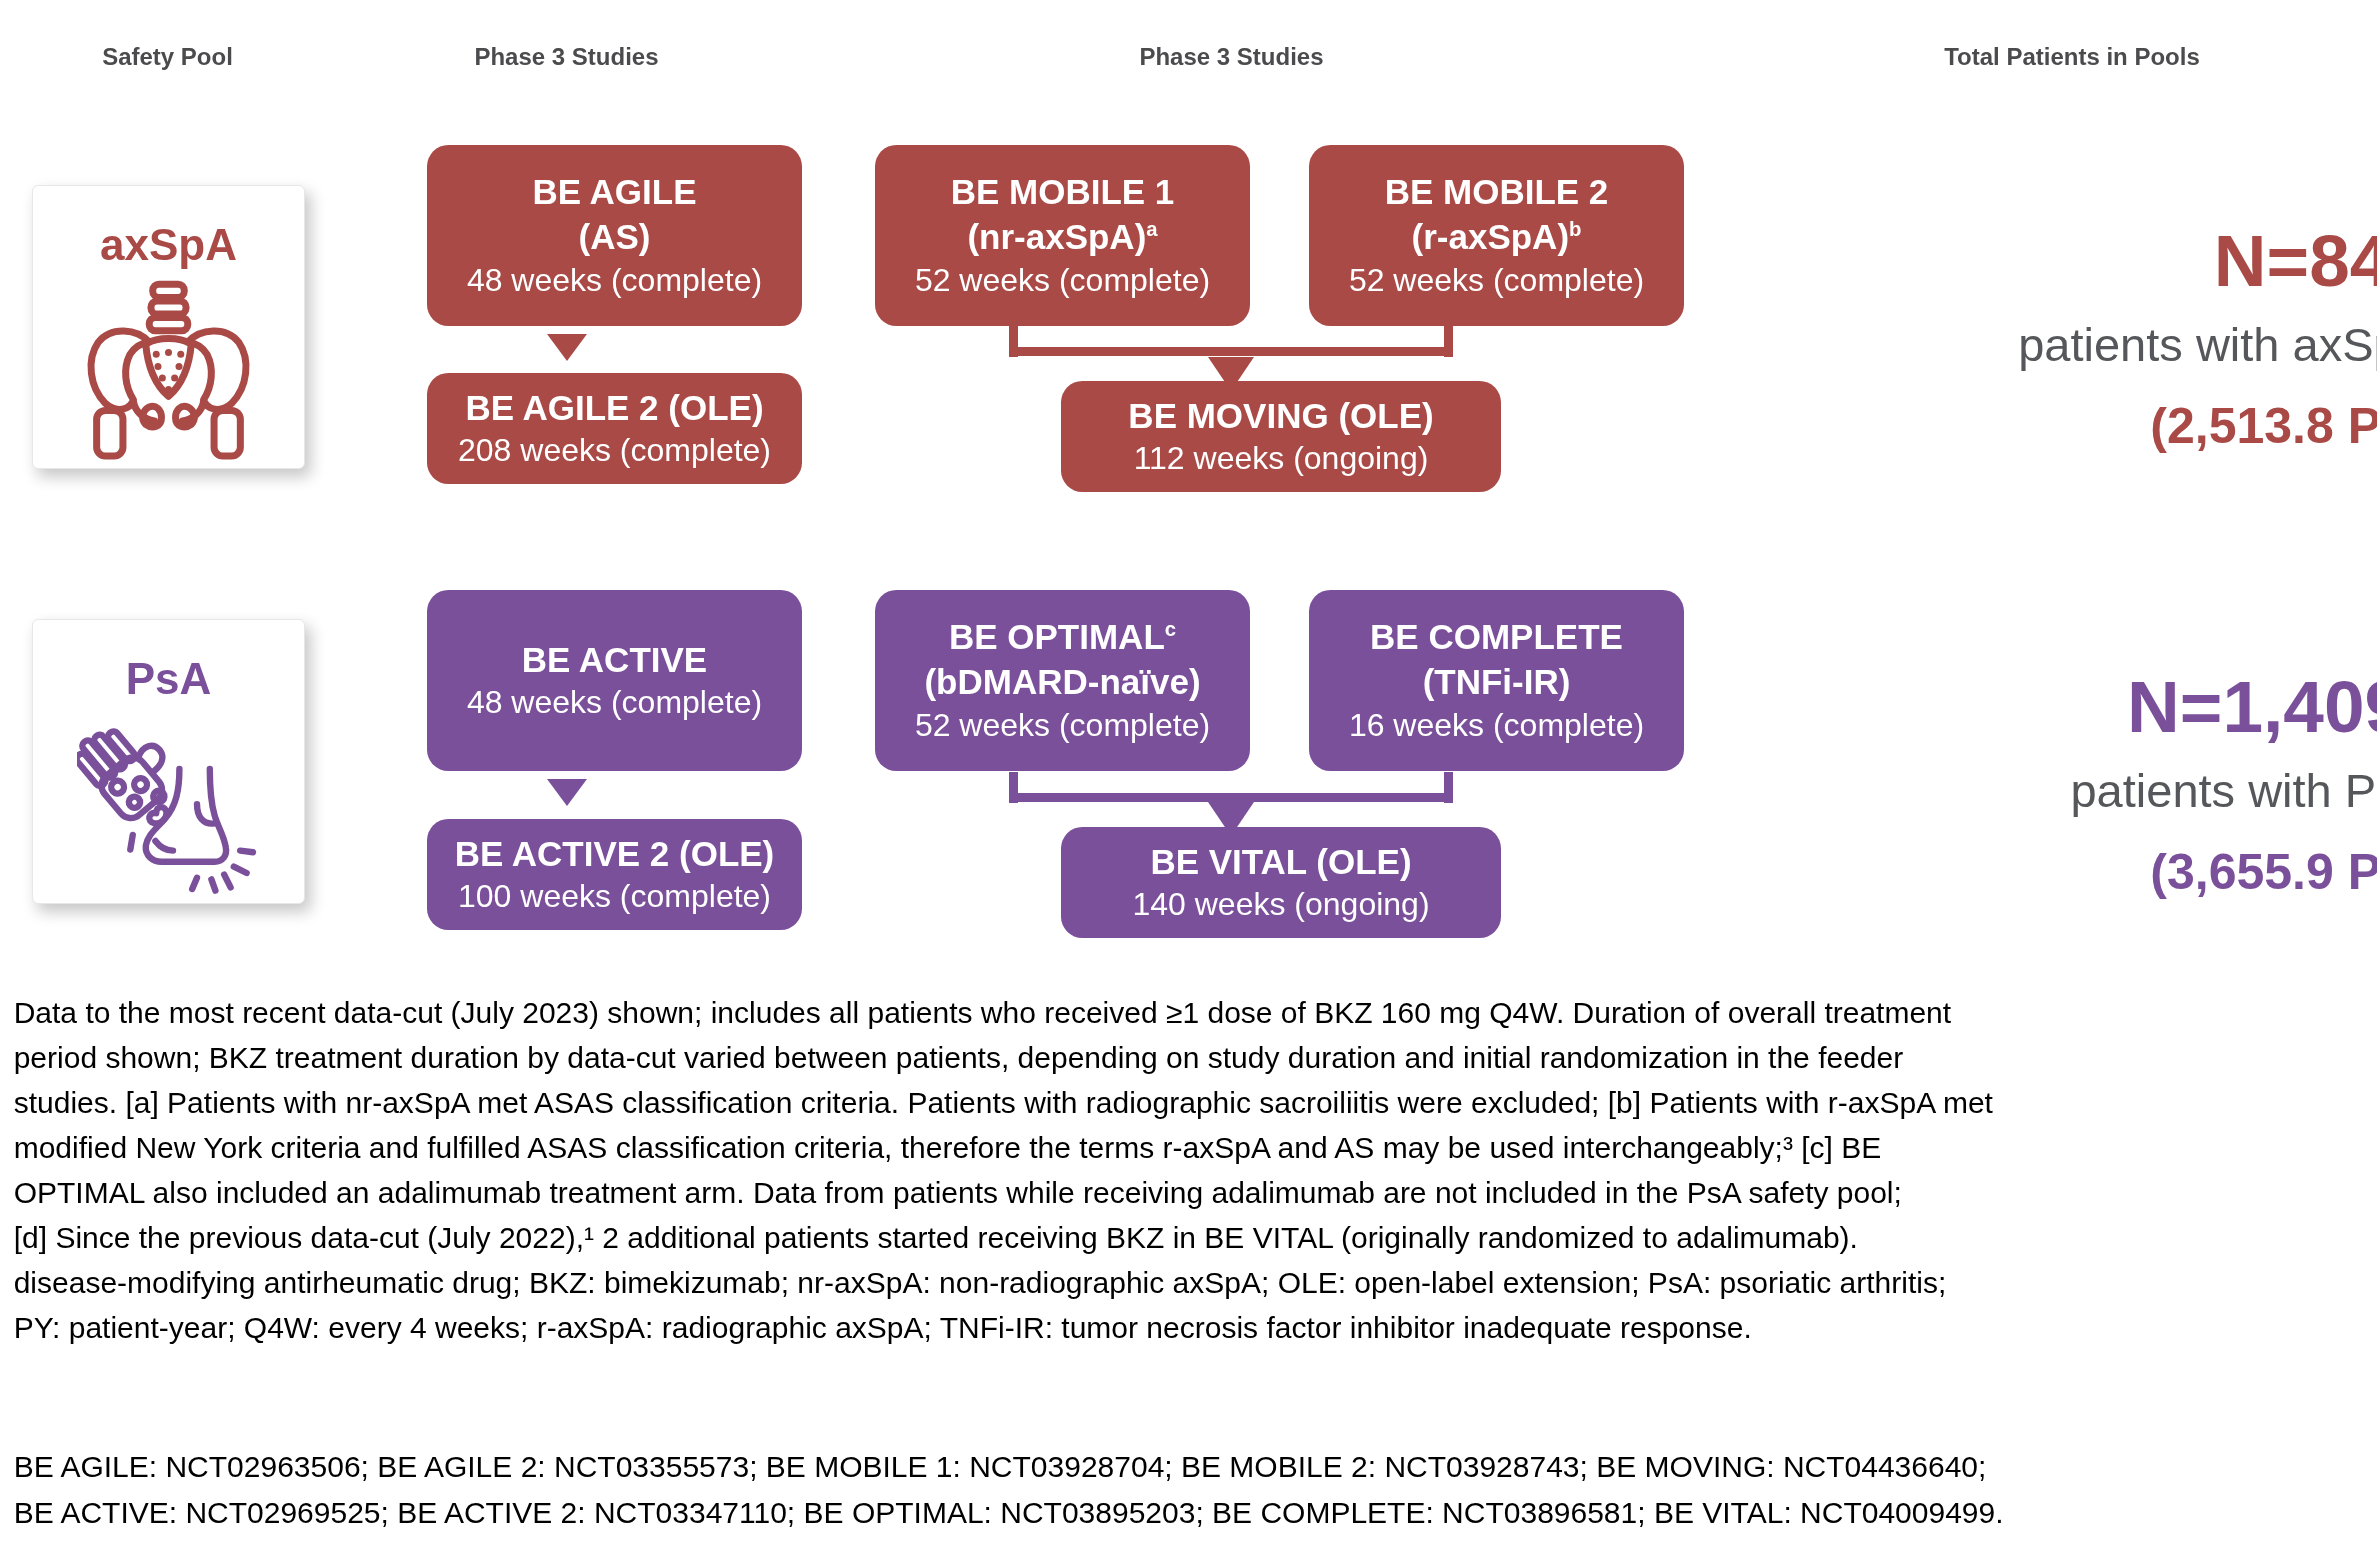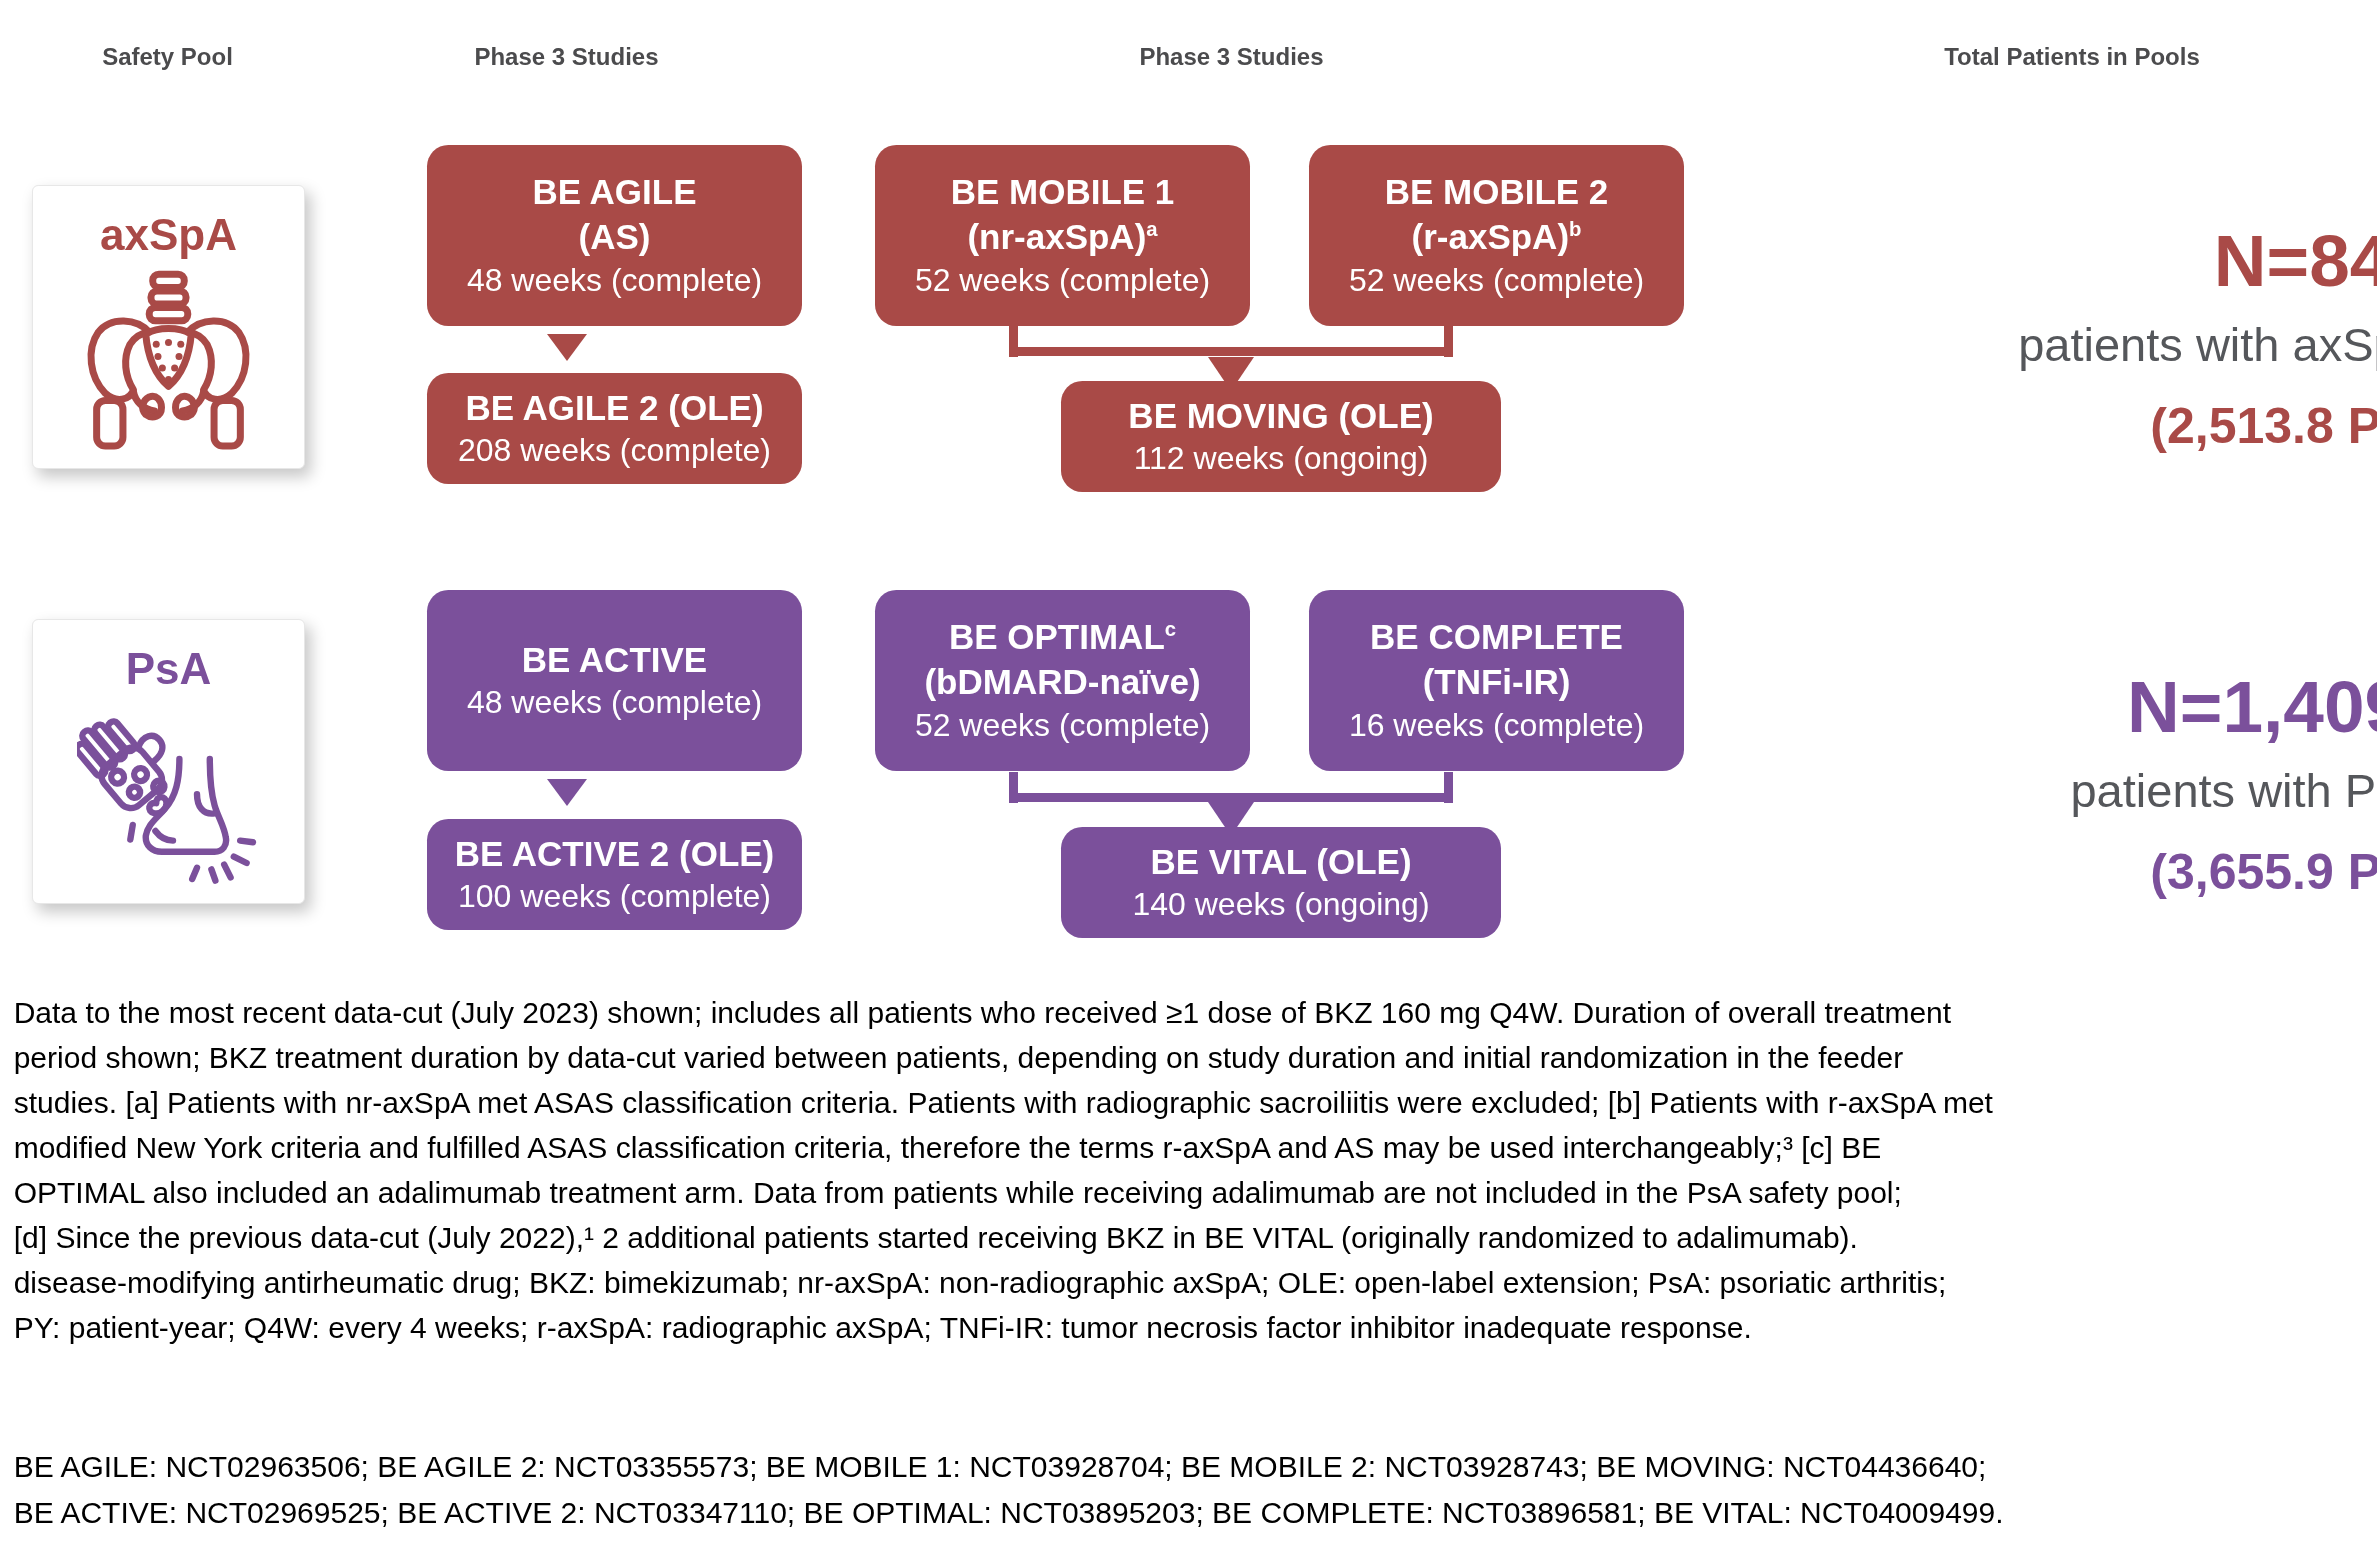--- a/index.html
+++ b/index.html
@@ -7,21 +7,21 @@
     position:relative;width:2377px;height:1556px;background:#ffffff;
     font-family:"Liberation Sans","DejaVu Sans",sans-serif;color:#000;
     overflow:hidden;
   }
   .hdr{position:absolute;top:43px;font-size:24px;font-weight:bold;color:#4B4B4D;text-align:center;white-space:nowrap}
   .card{
     position:absolute;width:271px;background:#fff;border:0.8px solid #E7E7E7;border-radius:6.1px;
     box-shadow:5.3px 7.6px 15.2px rgba(0,0,0,0.22);
     display:flex;flex-direction:column;align-items:center;
   }
-  .card-label{font-size:44px;font-weight:bold;margin-top:22px;line-height:53px}
+  .card-label{font-size:44px;font-weight:bold;margin-top:32px;line-height:53px}
   .card-label.red-t{color:#A94A47}
   .card-label.purple-t{color:#7B509B}
   .box{
     position:absolute;border-radius:21.3px;color:#fff;text-align:center;
     display:flex;flex-direction:column;align-items:center;justify-content:center;line-height:1.28;margin-left:48px;
   }
   .red{background:#A94A47}
   .purple{background:#7B509B}
   .bt{font-size:35px;font-weight:bold;white-space:nowrap}
   .bd{font-size:32px;font-weight:normal;white-space:nowrap}

